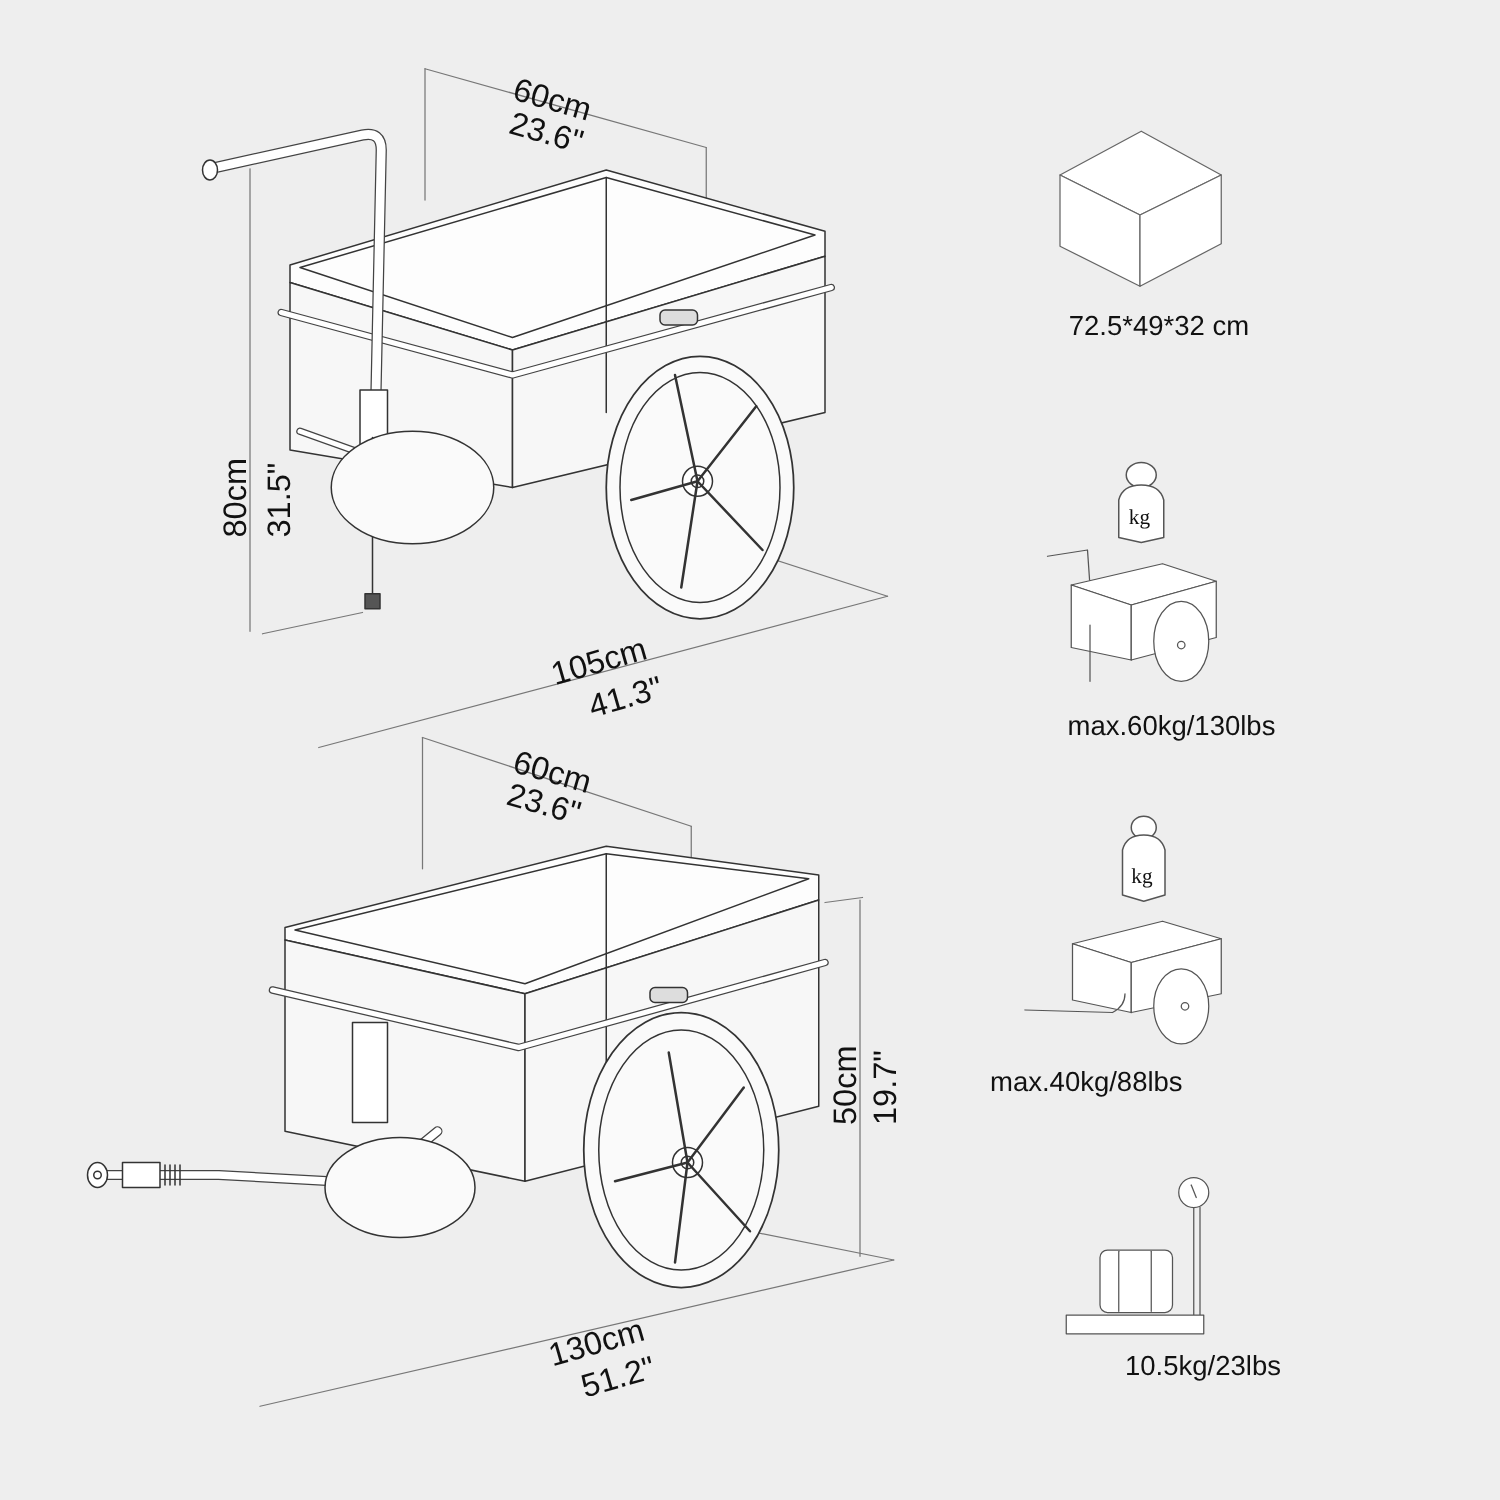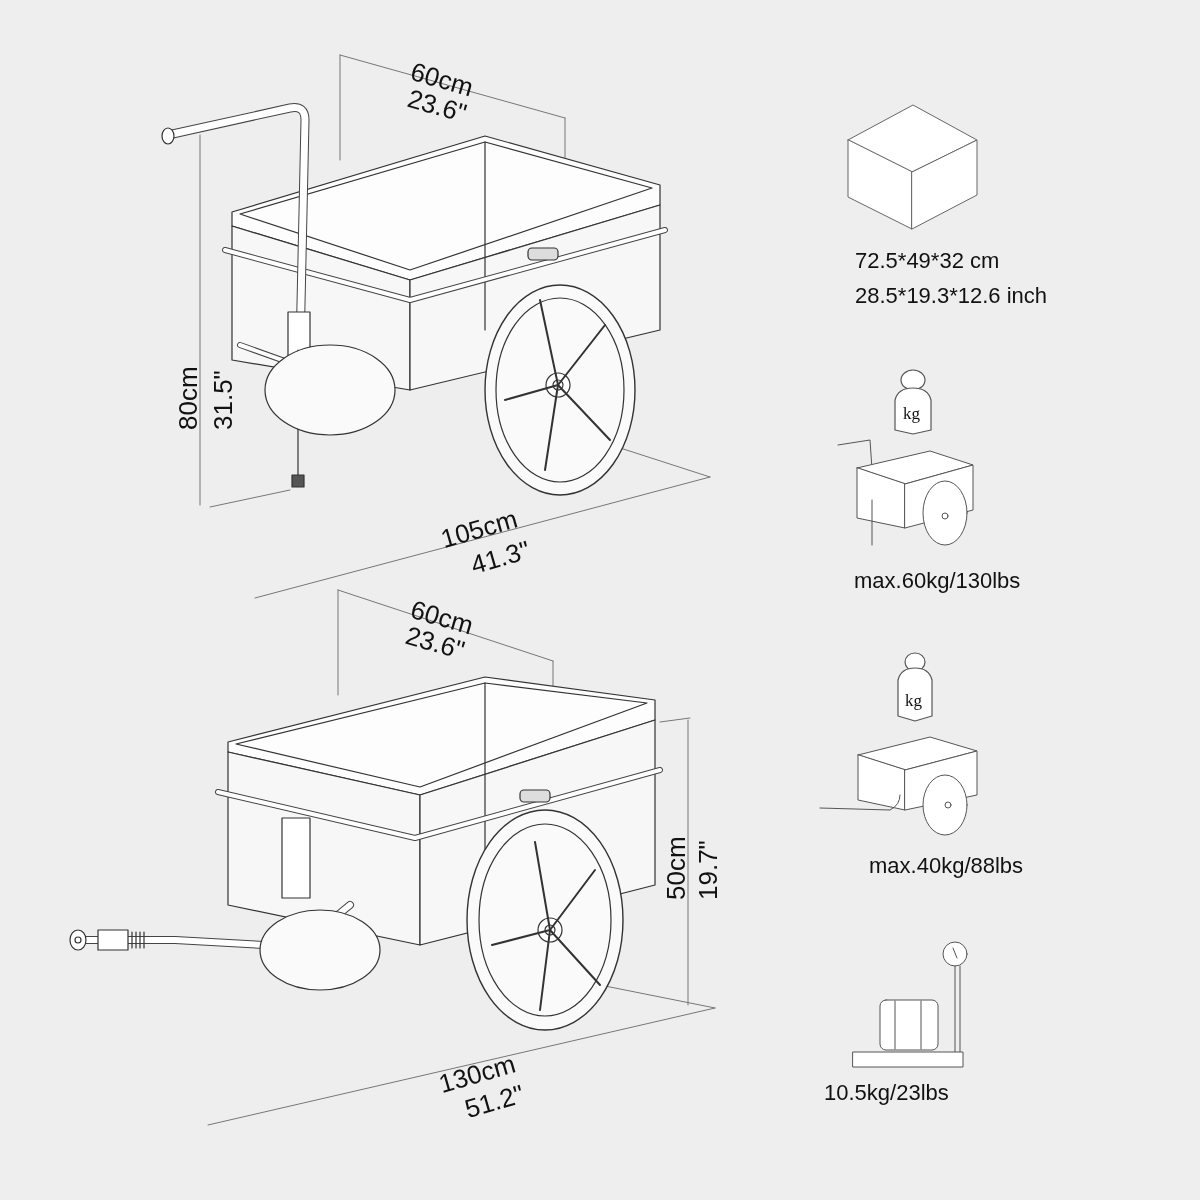--- a/index.html
+++ b/index.html
@@ -166,23 +166,22 @@
 <div class="lbl dim" style="left:415px;top:596px;transform:rotate(16deg);transform-origin:left top;">60cm</div>
 <div class="lbl dim" style="left:410px;top:622px;transform:rotate(16deg);transform-origin:left top;">23.6"</div>
 
 <div class="lbl dim" style="left:663px;top:900px;transform:rotate(-90deg);transform-origin:left top;">50cm</div>
 <div class="lbl dim" style="left:695px;top:900px;transform:rotate(-90deg);transform-origin:left top;">19.7"</div>
 
 <div class="lbl dim" style="left:436px;top:1072px;transform:rotate(-16deg);transform-origin:left top;">130cm</div>
 <div class="lbl dim" style="left:462px;top:1097px;transform:rotate(-16deg);transform-origin:left top;">51.2"</div>
 
 <div class="lbl spec" style="left:855px;top:250px;">72.5*49*32 cm</div>
-<div class="lbl spec" style="left:855px;top:285px;">28.5*19.3*12.6 inch</div>
 
 <div class="lbl" style="left:903px;top:405px;font-family:'Liberation Serif',serif;font-size:17px;">kg</div>
 <div class="lbl spec" style="left:854px;top:570px;">max.60kg/130lbs</div>
 
 <div class="lbl" style="left:905px;top:692px;font-family:'Liberation Serif',serif;font-size:17px;">kg</div>
-<div class="lbl spec" style="left:869px;top:855px;">max.40kg/88lbs</div>
+<div class="lbl spec" style="left:792px;top:855px;">max.40kg/88lbs</div>
 
-<div class="lbl spec" style="left:824px;top:1082px;">10.5kg/23lbs</div>
+<div class="lbl spec" style="left:900px;top:1082px;">10.5kg/23lbs</div>
 
 </div>
 
 </body></html>

